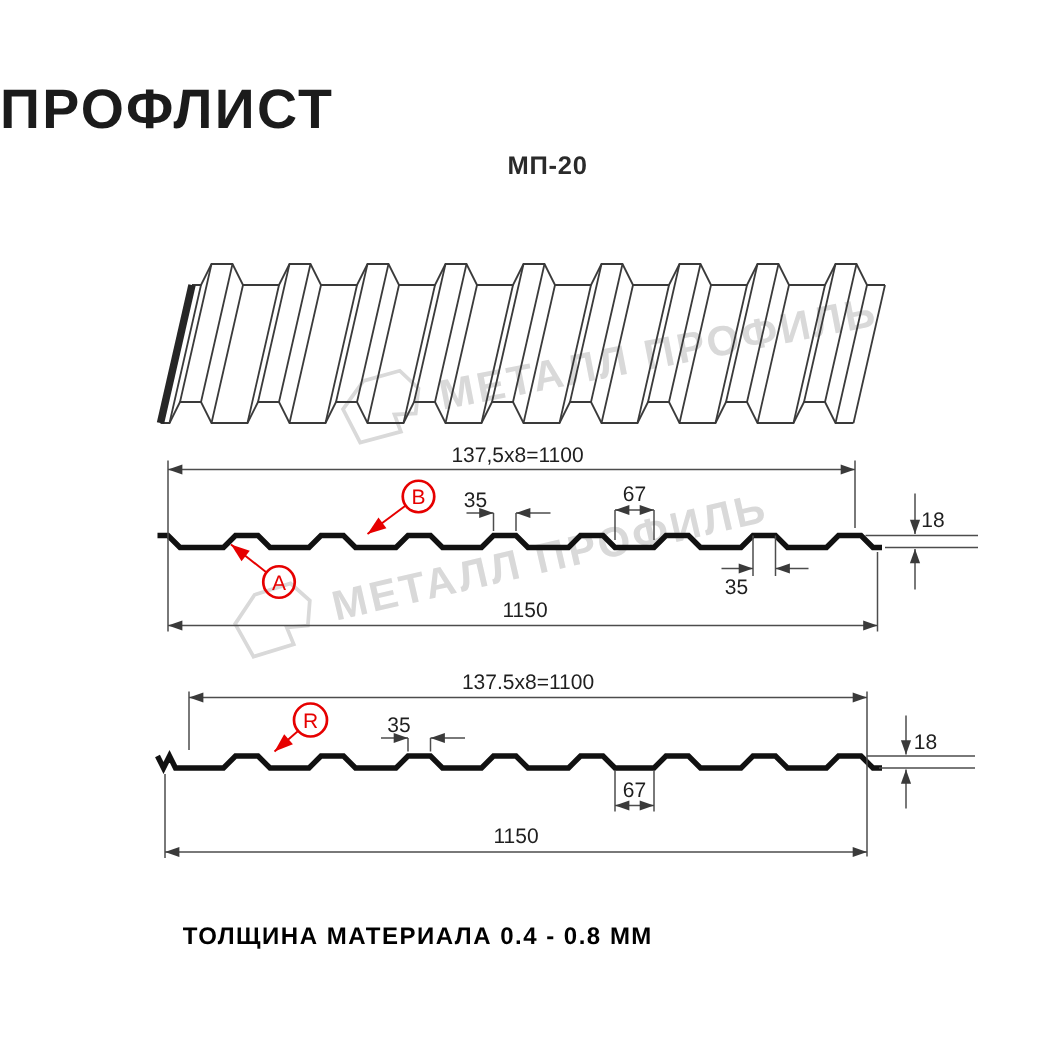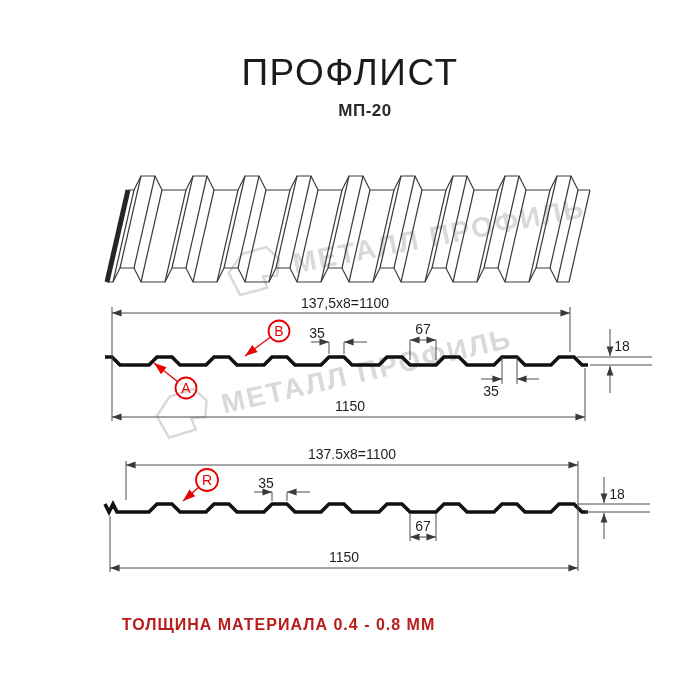--- a/index.html
+++ b/index.html
@@ -1,30 +1,30 @@
 <!DOCTYPE html>
 <html><head>
 <meta charset="utf-8">
 <style>
   html,body{margin:0;padding:0;}
   body{
     width:700px;height:700px;position:relative;background:#ffffff;
     font-family:"Liberation Sans", sans-serif;overflow:hidden;
   }
   .title{
-    position:absolute;top:52px;left:0;width:700px;text-align:center;
-    font-size:37px;font-weight:normal;letter-spacing:1.5px;color:#1b1b1b;
+    position:absolute;top:52px;left:0;width:700px;
+    font-size:37px;font-weight:bold;letter-spacing:1.5px;color:#1b1b1b;
   }
   .subtitle{
     position:absolute;top:101px;left:0;width:700px;text-align:center;
     font-size:17px;font-weight:bold;letter-spacing:.5px;color:#2a2a2a;margin-left:15px;
   }
   .footer{
     position:absolute;top:616px;left:0;width:557px;text-align:center;
-    font-size:16px;font-weight:bold;letter-spacing:1px;color:#b91c1c;
+    font-size:16px;font-weight:bold;letter-spacing:1px;color:#000000;
   }
   .watermark{
     position:absolute;display:flex;align-items:center;gap:10px;z-index:0;
     color:#d9d9d9;font-weight:bold;font-size:28px;letter-spacing:2px;white-space:nowrap;
   }
   #wm1{left:226px;top:248px;transform:rotate(-11deg);transform-origin:28px 24px;}
   #wm2{left:153px;top:390px;transform:rotate(-13deg);transform-origin:30px 24px;}
   #drawing{position:absolute;left:0;top:0;z-index:1;}
   svg text{font-family:"Liberation Sans", sans-serif;}
 </style>

